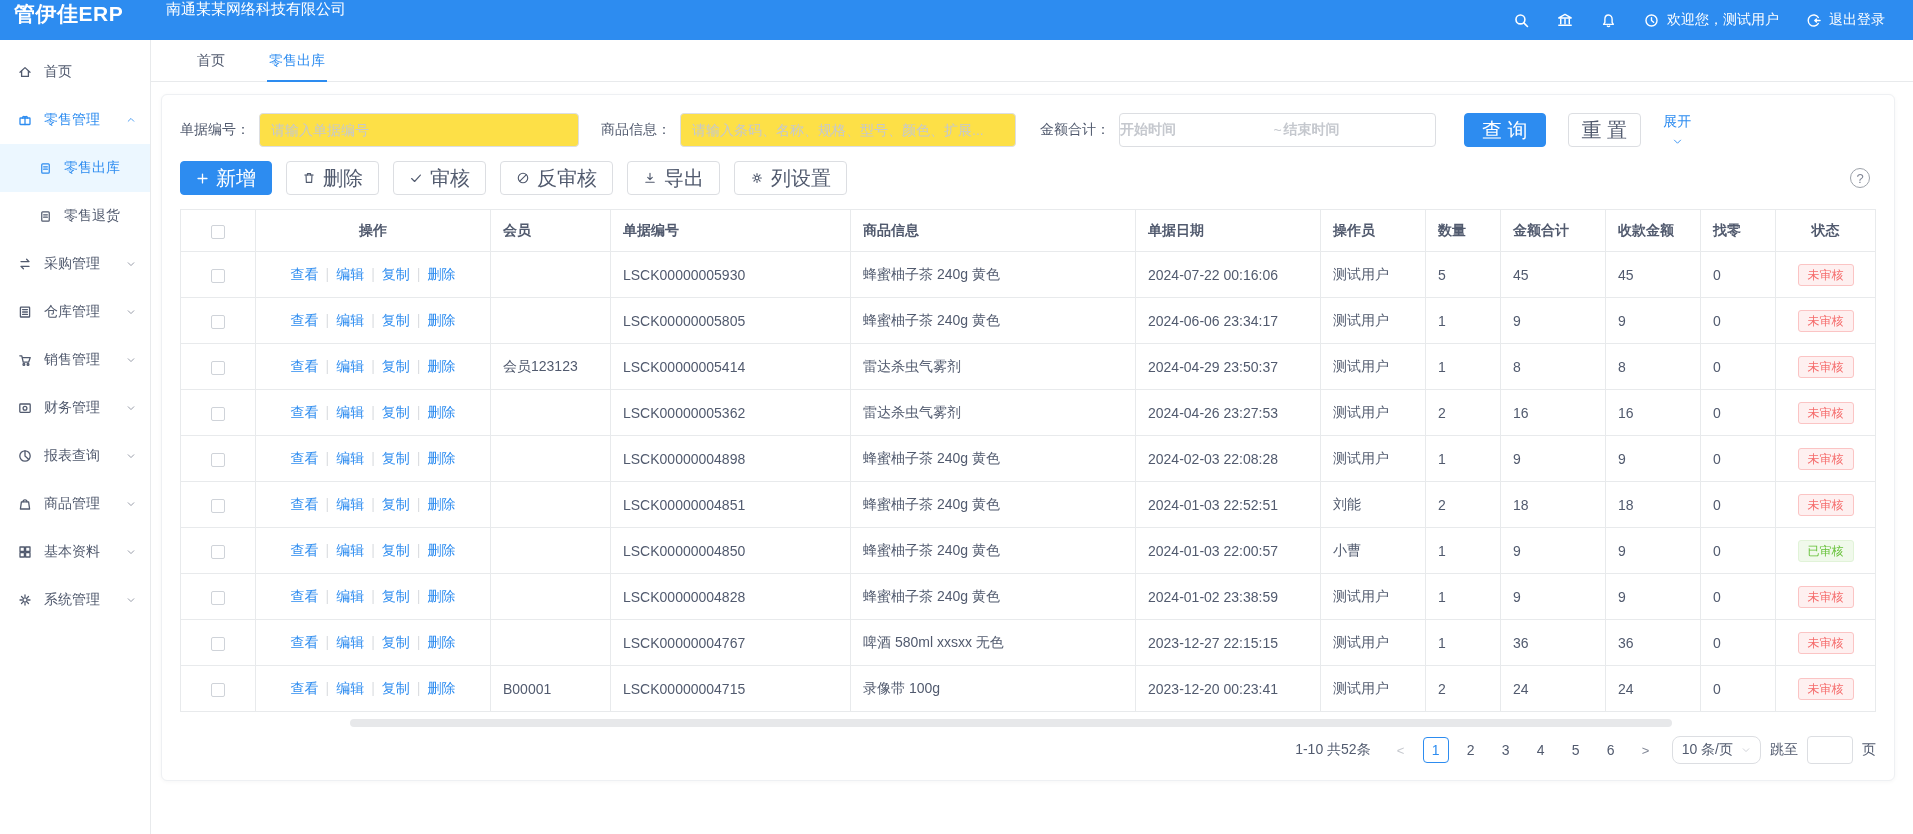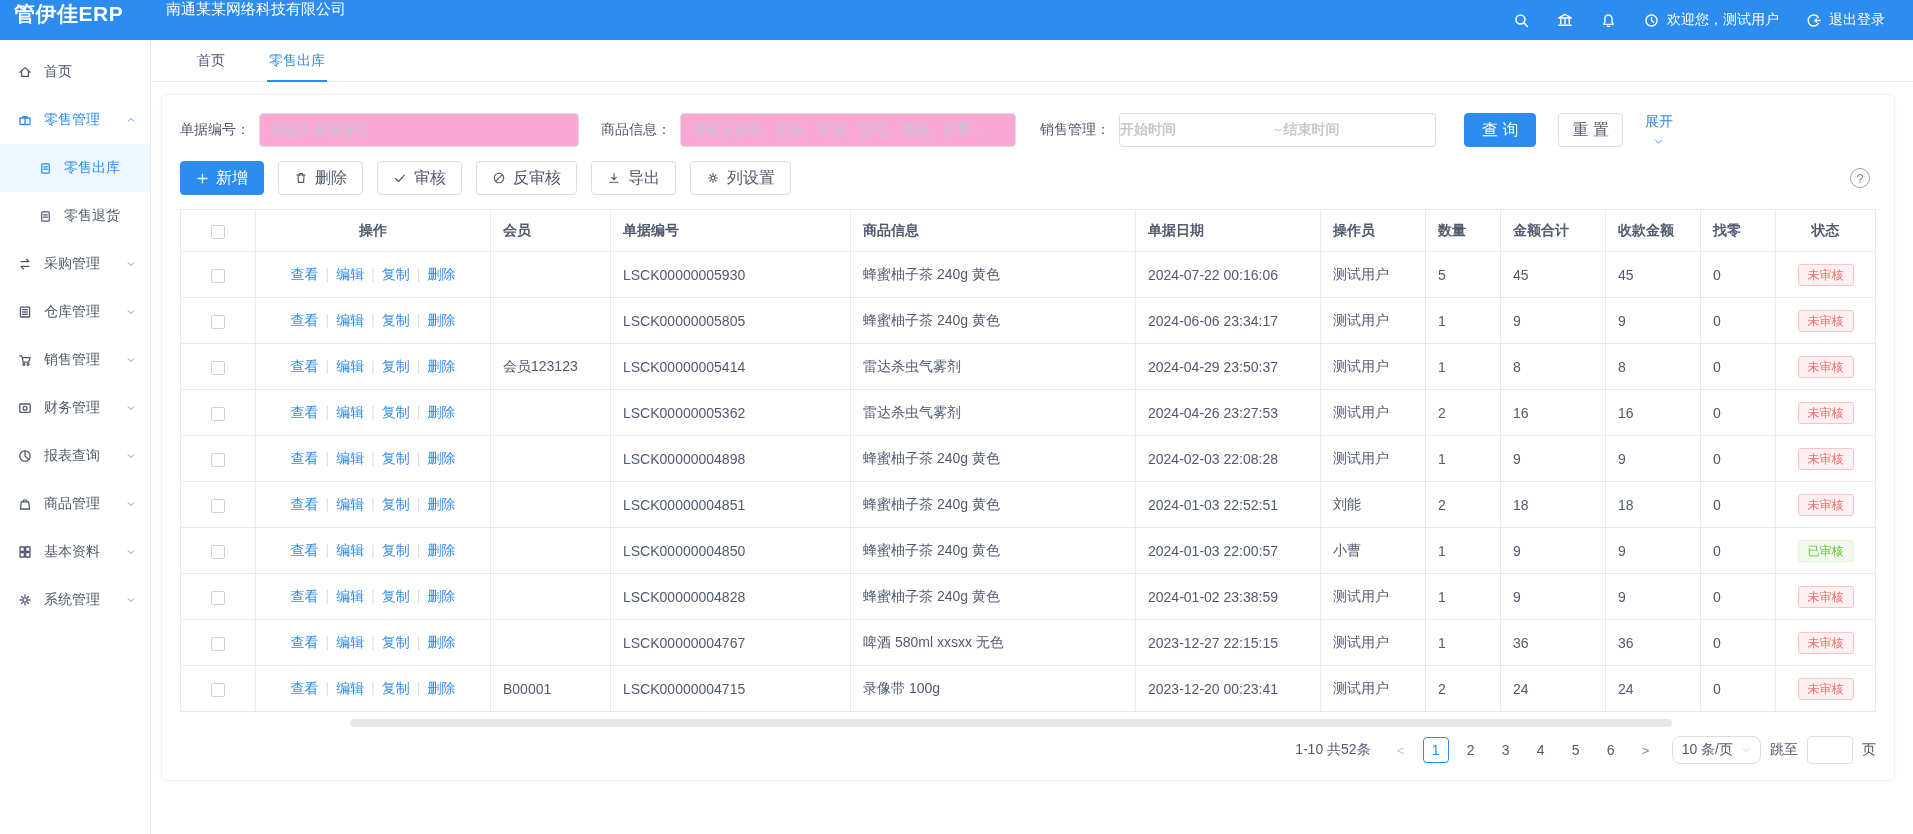--- a/index.html
+++ b/index.html
@@ -38,30 +38,30 @@
   .tab.active::after { content:""; position:absolute; left:-2px; right:-2px; bottom:-1px; height:2px; background:#2d8cf0; }
 
   
   .card { margin:12px 18px 0 10px; background:#fff; border:1px solid #eef0f3; border-radius:6px;
           box-shadow:0 1px 4px rgba(0,0,0,.04); padding:18px 18px 16px 18px; position:relative; }
 
   
   .filter-row { display:flex; align-items:center; }
   .f-label { color:#515a6e; margin-right:9px; white-space:nowrap; }
   .text-input { height:34px; border:1px solid #dcdee2; border-radius:4px; padding:0 11px; font-size:14px;
-                color:#515a6e; outline:none; font-family:inherit; background:#f9a8d4; }
+                color:#515a6e; outline:none; font-family:inherit; background:#fde047; }
   .text-input::placeholder { color:#c5c8ce; }
   .w-order { width:320px; margin-right:22px; }
   .w-prod  { width:336px; margin-right:24px; }
   .date-input { width:317px; height:34px; border:1px solid #dcdee2; border-radius:4px; display:flex; align-items:center;
                 color:#c5c8ce; margin-right:28px; cursor:text; }
   .date-input span.ph { flex:1; text-align:left;font-weight:bold; }
   .date-sep { color:#c5c8ce; padding:0 2px; }
   .btn { height:34px; border-radius:4px; border:1px solid #dcdee2; background:#fff; color:#515a6e;
-         font-size:16px; padding:0 15px; cursor:pointer; display:inline-flex; align-items:center; gap:7px;
+         font-size:20px; padding:0 15px; cursor:pointer; display:inline-flex; align-items:center; gap:7px;
          font-family:inherit; white-space:nowrap; }
   .btn-primary { background:#2d8cf0; border-color:#2d8cf0; color:#fff; }
   .btn-search { margin-right:22px; padding:0 17px; }
   .btn-reset { margin-right:22px; padding:0 13px; }
   .expand-link { color:#2d8cf0; cursor:pointer; display:inline-flex; align-items:center; gap:5px;flex-direction:column; }
 
   
   .toolbar-row { display:flex; align-items:center; margin-top:14px; gap:14px; }
   .help-wrap { margin-left:auto; margin-right:6px; }
   .help-circle { width:20px; height:20px; border:1px solid #9ea3ab; border-radius:50%; color:#808695;
@@ -293,21 +293,21 @@
         </div>
     </div>
 
     <div class="card">
 
       <div class="filter-row">
         <span class="f-label">单据编号：</span>
         <input class="text-input w-order" placeholder="请输入单据编号" style="">
         <span class="f-label">商品信息：</span>
         <input class="text-input w-prod" placeholder="请输入条码、名称、规格、型号、颜色、扩展..." style="">
-        <span class="f-label">销售管理：</span>
+        <span class="f-label">金额合计：</span>
         <div class="date-input">
           <span class="ph">开始时间</span>
           <span class="date-sep">~</span>
           <span class="ph">结束时间</span>
         </div>
         <button class="btn btn-primary btn-search">查 询</button>
         <button class="btn btn-reset">重 置</button>
         <span class="expand-link">
           <span>展开</span>
           <svg class="icn" width="11" height="11" viewBox="0 0 16 16">

